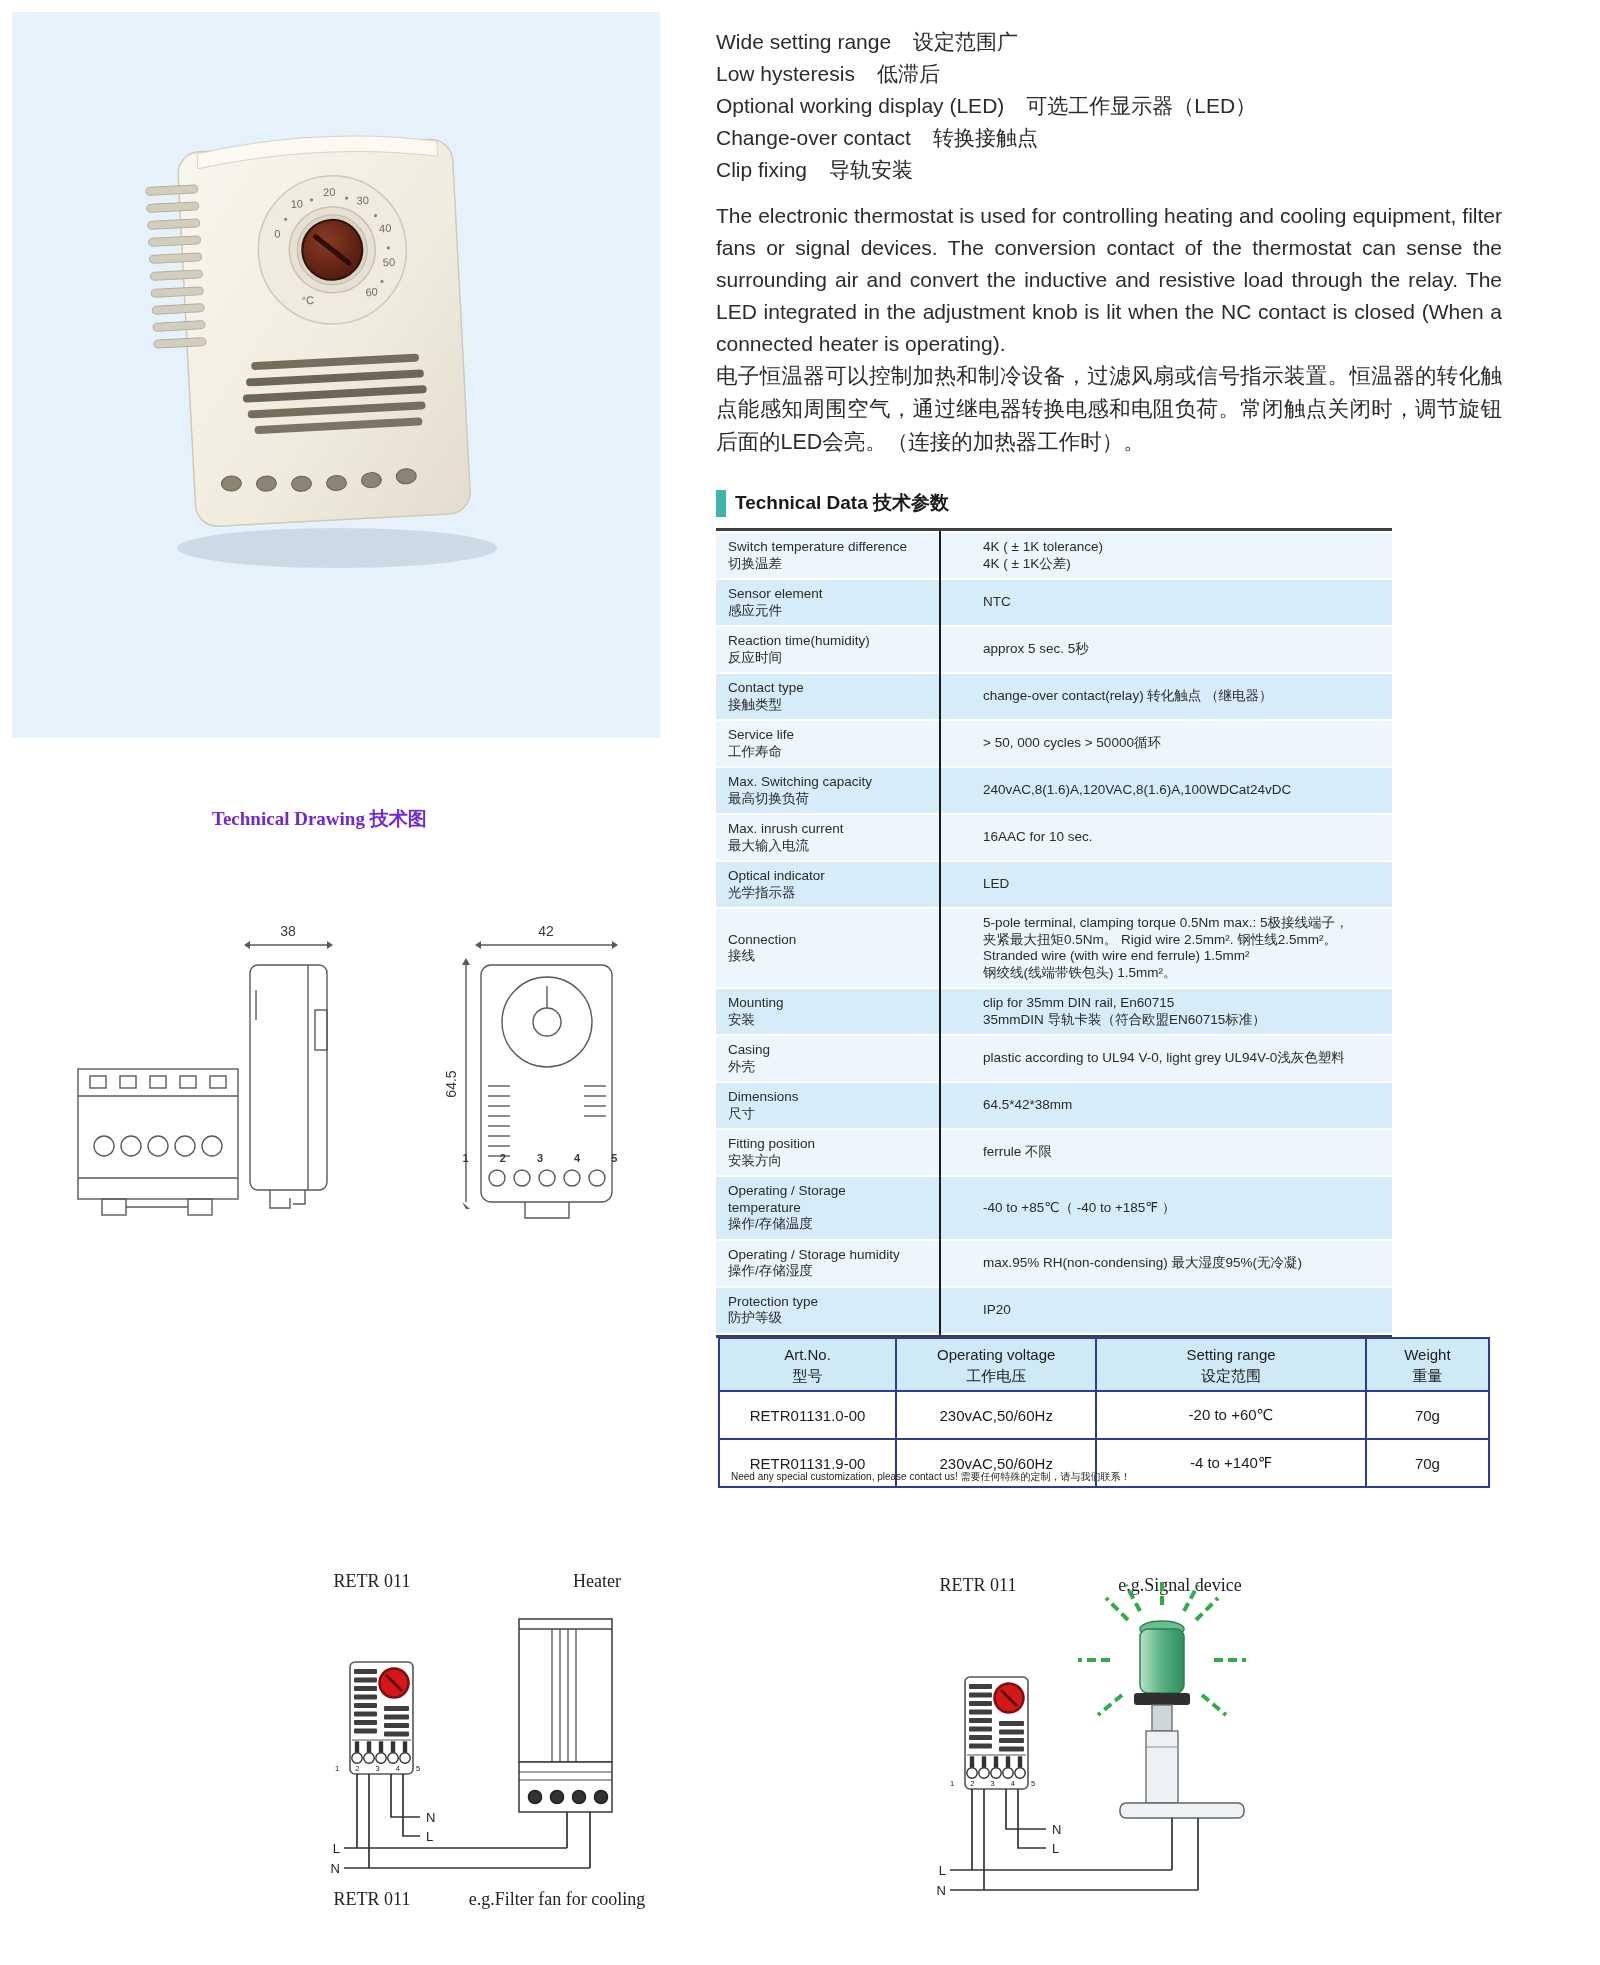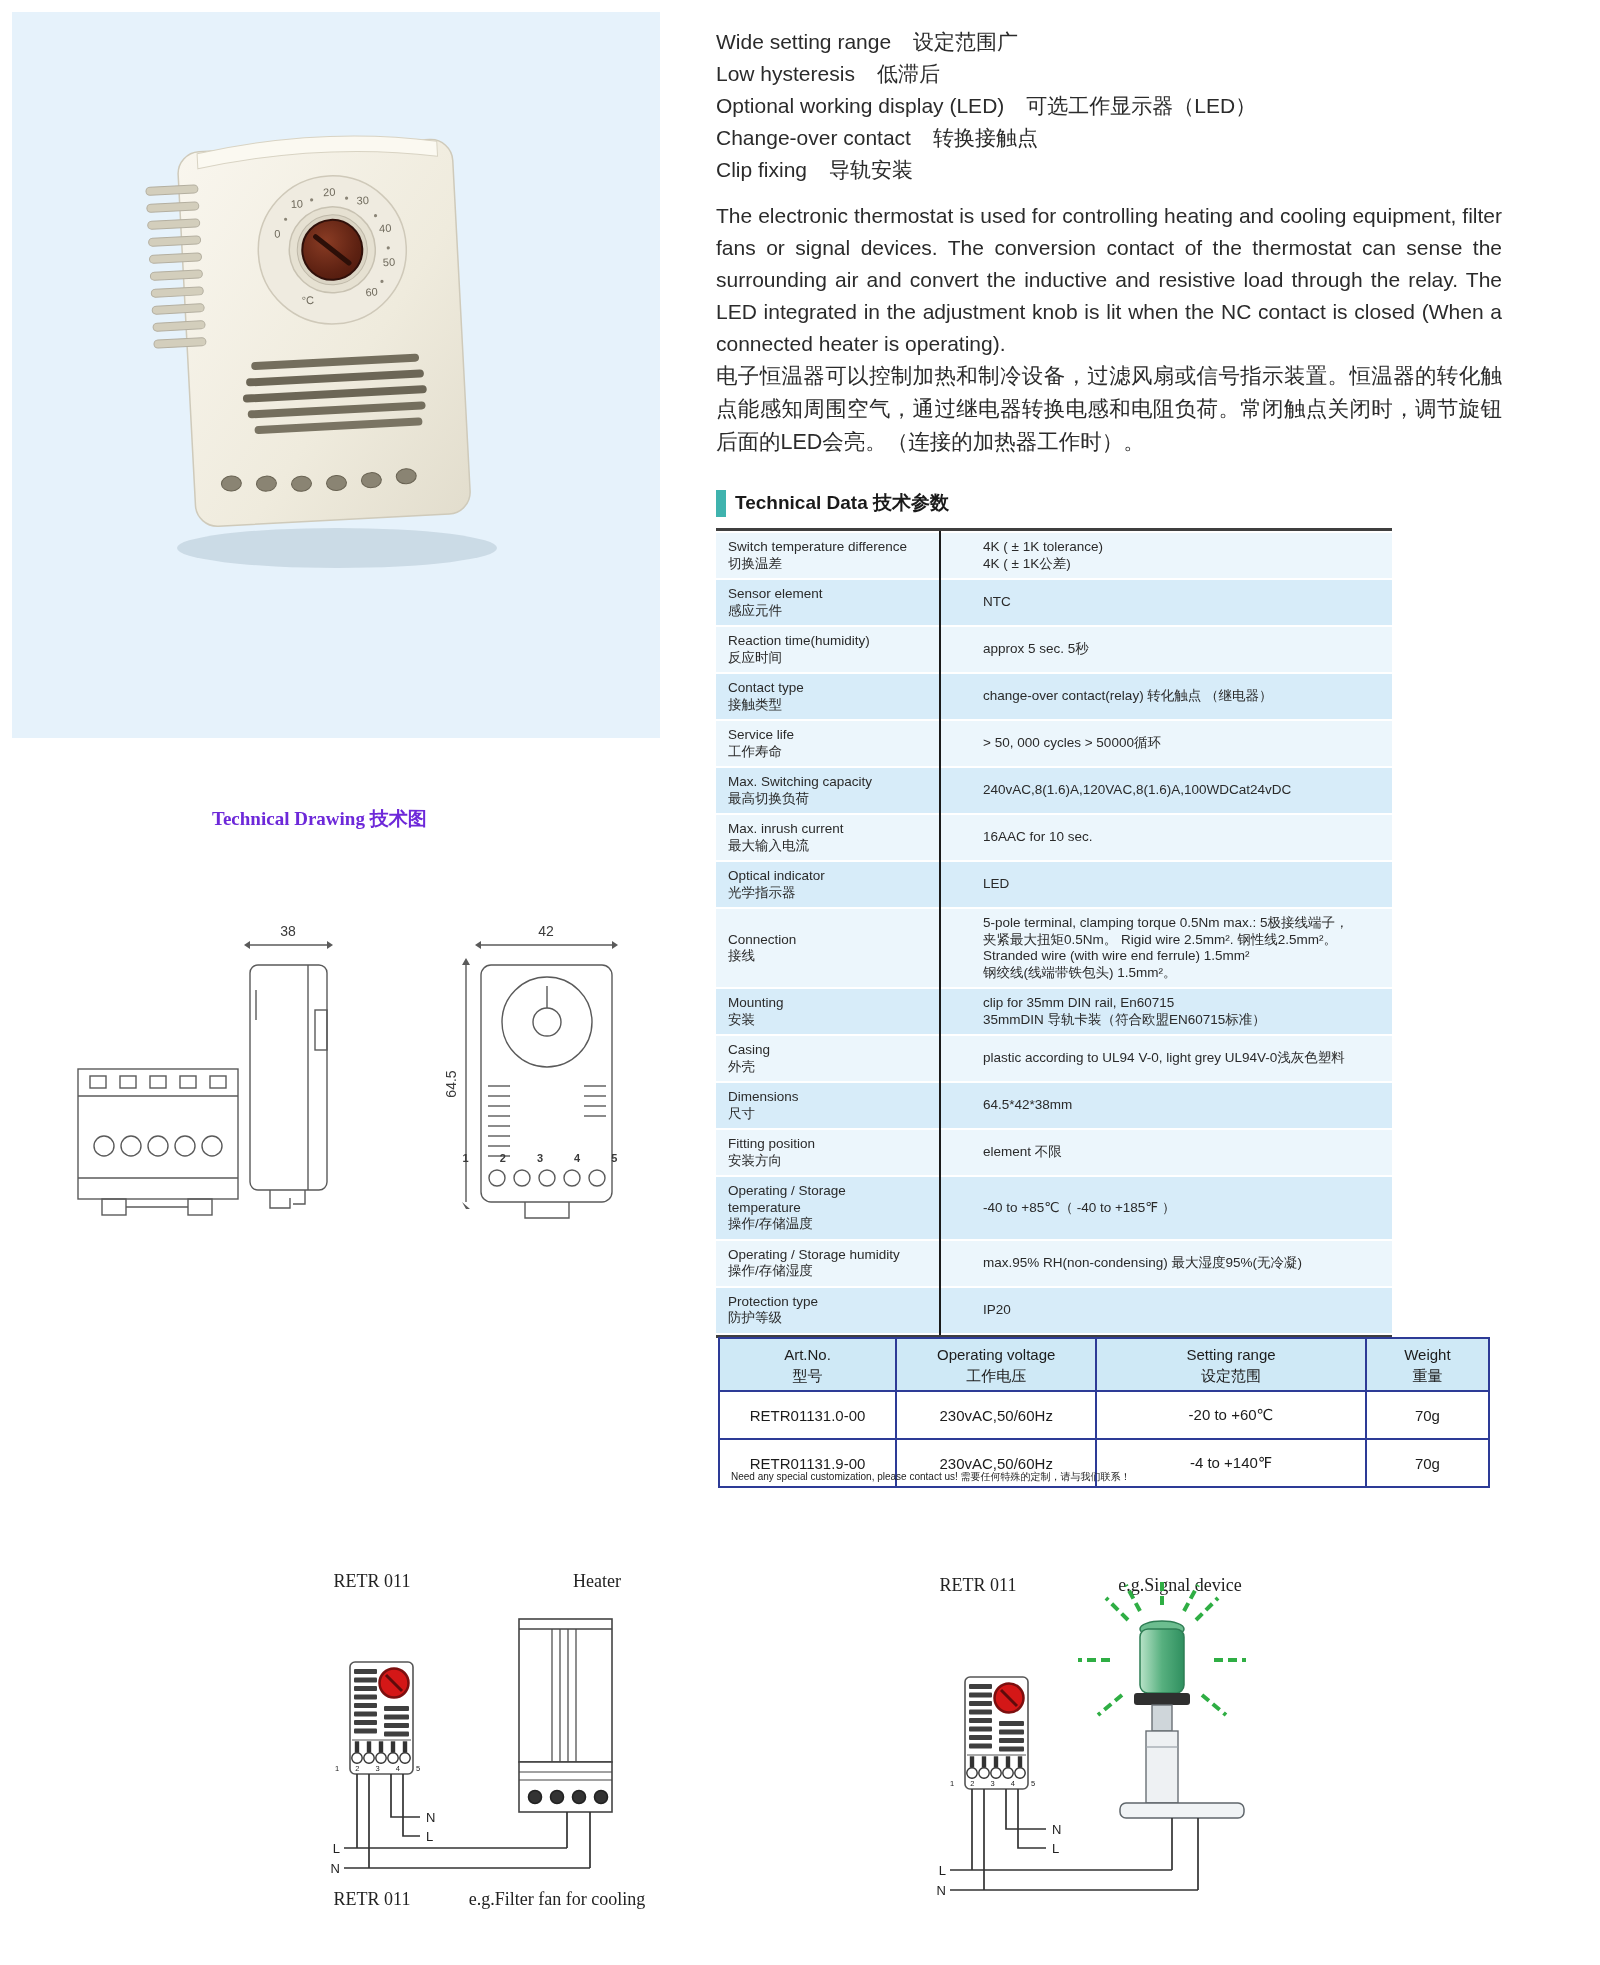--- a/index.html
+++ b/index.html
@@ -230,21 +230,21 @@
           <div>Dimensions</div>
           <div>尺寸</div>
         </div>
         <div class="tcell val">64.5*42*38mm</div>
       </div>
     <div class="trow">
         <div class="tcell lbl">
           <div>Fitting position</div>
           <div>安装方向</div>
         </div>
-        <div class="tcell val">element  不限</div>
+        <div class="tcell val">ferrule  不限</div>
       </div>
     <div class="trow">
         <div class="tcell lbl">
           <div>Operating / Storage temperature</div>
           <div>操作/存储温度</div>
         </div>
         <div class="tcell val">-40 to +85℃（ -40 to +185℉ ）</div>
       </div>
     <div class="trow">
         <div class="tcell lbl">

